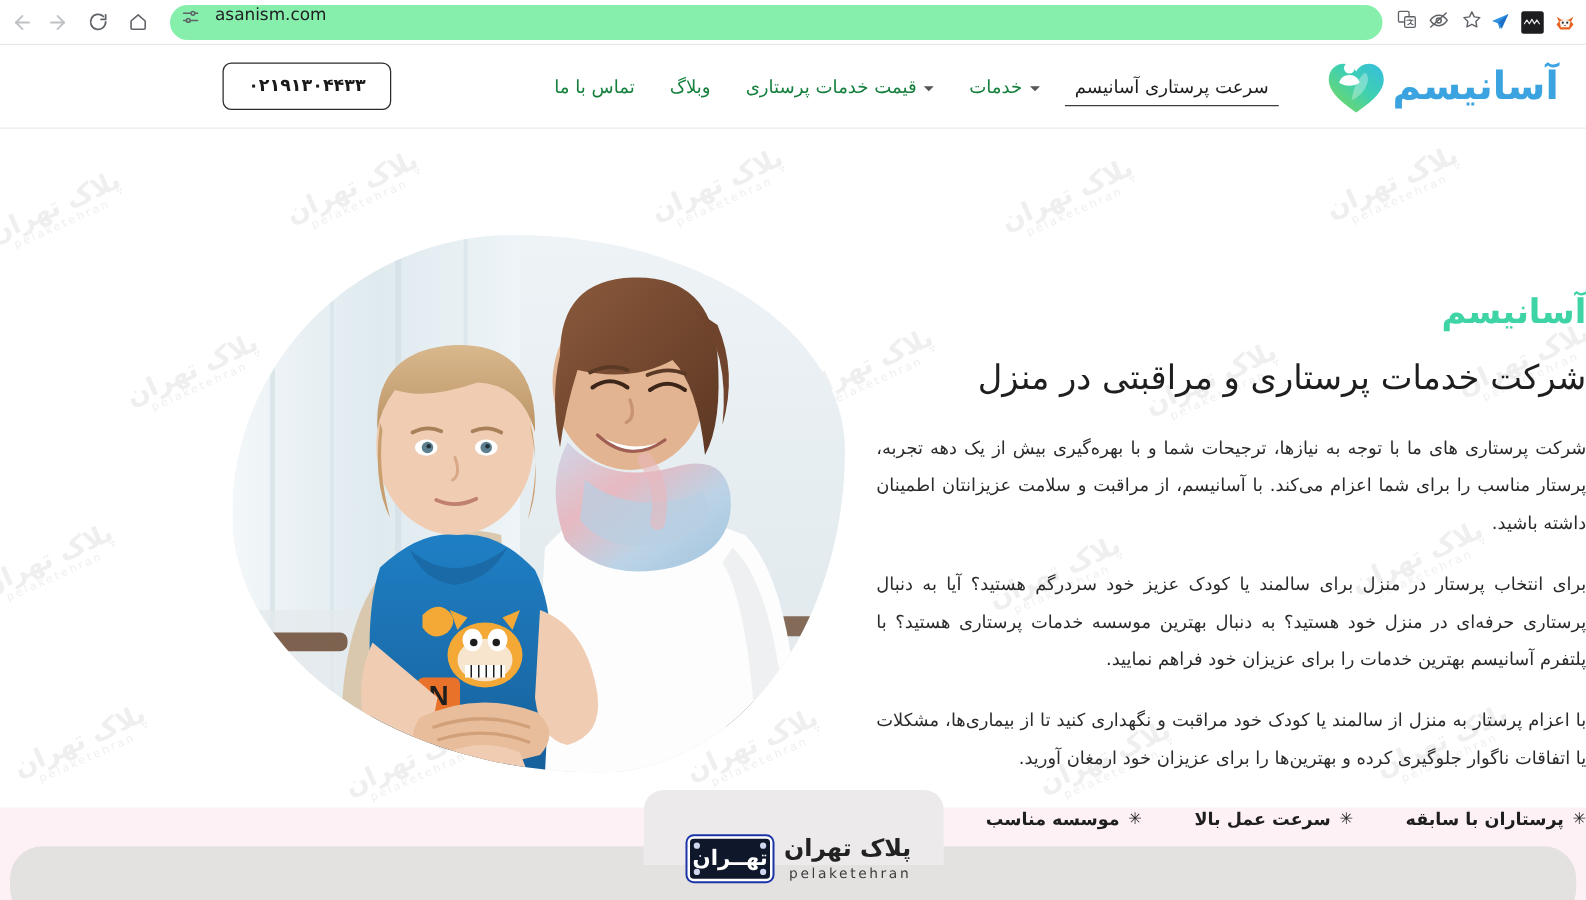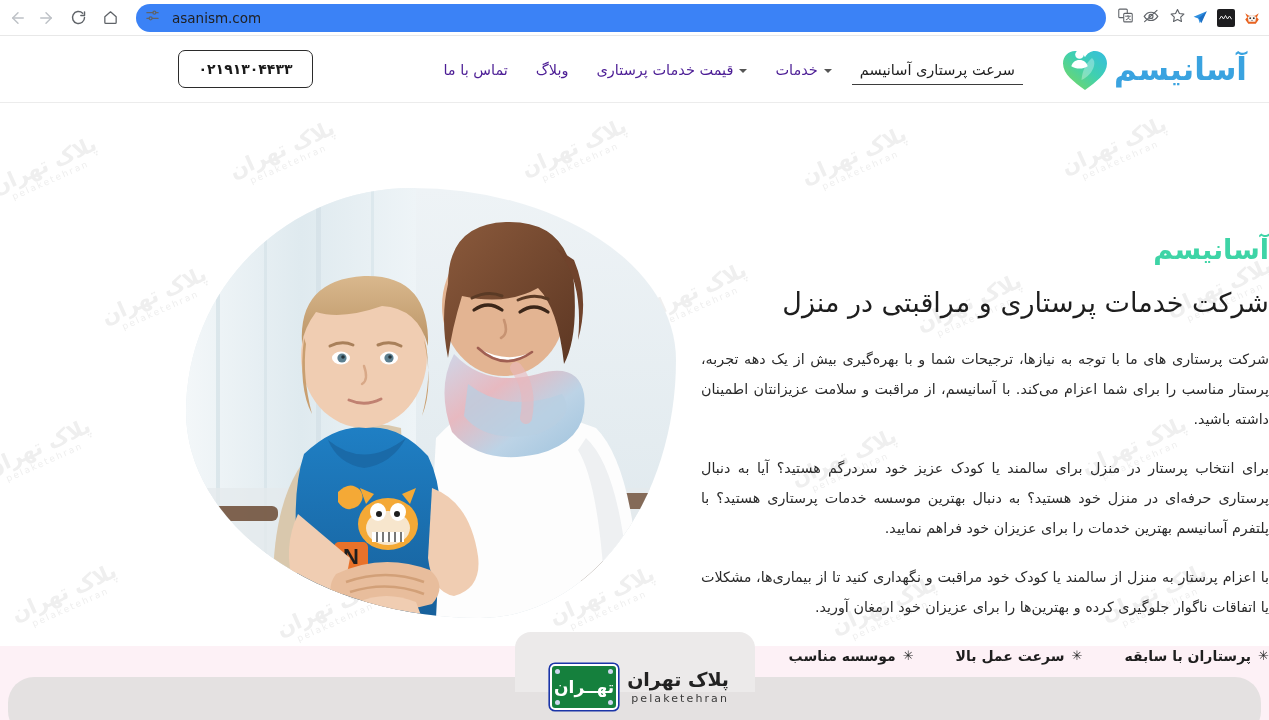--- a/index.html
+++ b/index.html
@@ -28,23 +28,23 @@
     flex: none;
   }
   .nav-btn svg { display: block; }
   .nav-btn.disabled { color: #bdc1c6; }
   .sp-8 { width: 8px; flex: none; }
   .sp-4 { width: 4px; flex: none; }
 
   .omnibox {
     flex: 1;
     height: 28px;
-    background: #3b82f6;
+    background: #86efac;
     border-radius: 14px;
-    display: flex; align-items: center;
+    display: flex; align-items: flex-start;
     padding: 0 8px 0 4px;
     margin: 0 6px 0 4px;
     min-width: 0;
   }
   .site-info {
     width: 24px; height: 24px;
     border-radius: 50%;
     display: flex; align-items: center; justify-content: center;
     flex: none;
     background: transparent;
@@ -132,21 +132,21 @@
     position: absolute; right: 240px; top: 0;
     height: 67px;
     display: flex; align-items: center;
     gap: 0;
     direction: rtl;
   }
   .nav-item {
     position: relative;
     display: flex; align-items: center; gap: 6px;
     font-size: 14.5px;
-    color: #4c1d95;
+    color: #15803d;
     padding: 0 14px;
     height: 67px;
     white-space: nowrap;
   }
   .nav-item.active { color: #1d1d1d; }
   .nav-item.active::after {
     content: "";
     position: absolute;
     left: 6px; right: 6px; bottom: 18px;
     height: 1.5px;
@@ -271,22 +271,22 @@
     z-index: 9;
     direction: rtl;
   }
   .pelak-text { text-align: right; line-height: 1.1; }
   .pelak-fa { font-size: 19px; font-weight: 700; color: #222; letter-spacing: -0.5px; }
   .pelak-en {
     font-size: 11px; color: #3a3a3a; letter-spacing: 2.1px;
     direction: ltr; text-align: right; margin-top: 3px;
   }
   .pelak-sign {
-    width: 68px; height: 46px;
-    background: #15803d;
+    width: 68px; height: 36px;
+    background: #0f172a;
     border: 2.5px solid #ffffff;
     border-radius: 5px;
     box-shadow: 0 0 0 1.6px #1b35a8;
     display: flex; align-items: center; justify-content: center;
     position: relative;
     flex: none;
   }
   .pelak-sign span {
     color: #fff; font-size: 17px; font-weight: 700;
     letter-spacing: 0.5px;

